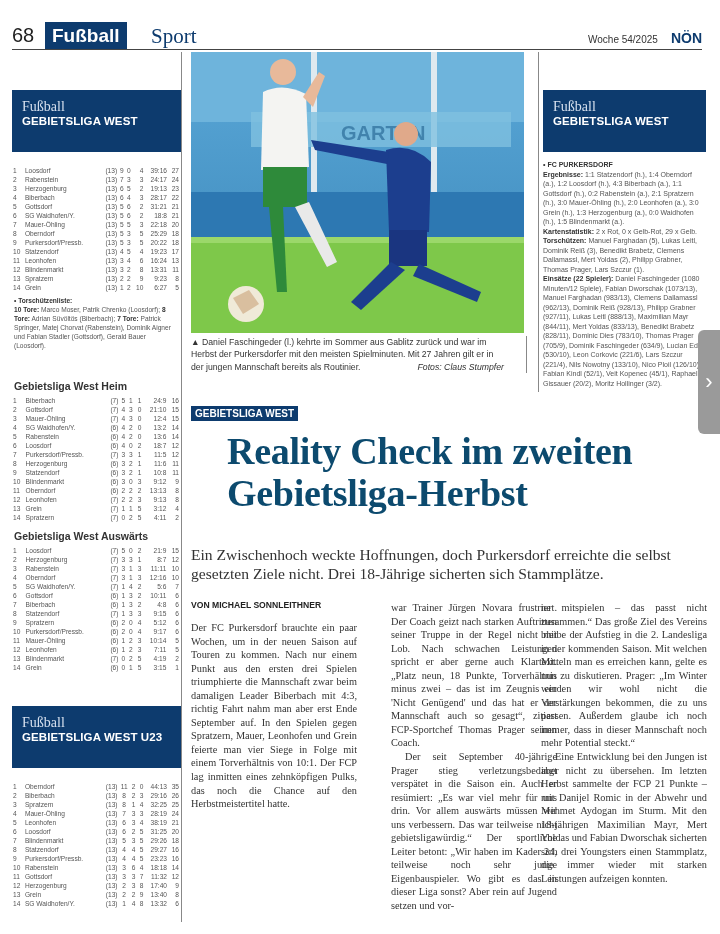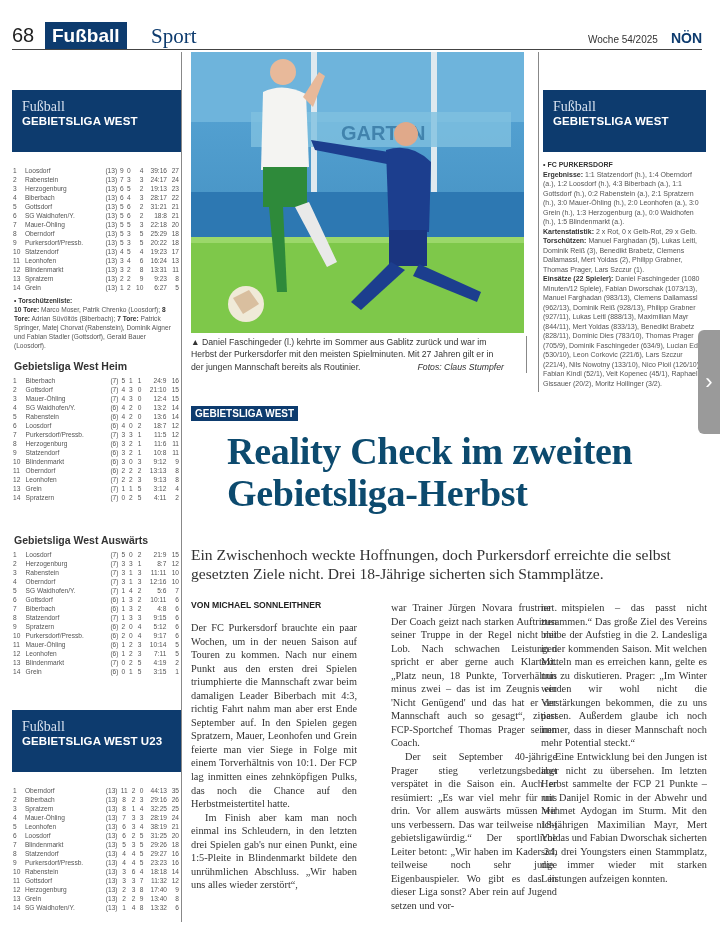--- a/index.html
+++ b/index.html
@@ -204,21 +204,21 @@
           <td class="r">10</td>
           <td class="r">6:27</td>
           <td class="r">5</td>
         </tr>
       </tbody>
     </table>
   <div class="scorers">
     <div><b>• </b><b>Torschützenliste:</b></div>
     <span><b>10 Tore:</b><span> Marco Moser, Patrik Chrenko (Loosdorf); </span><b>8 Tore:</b><span> Adrian Süvöltös (Biberbach); </span><b>7 Tore:</b><span> Patrick Springer, Matej Chorvat (Rabenstein), Dominik Aigner und Fabian Stadler (Gottsdorf), Gerald Bauer (Loosdorf).</span></span>
   </div>
-  <div class="subtitle" style="margin-top:10px">Gebietsliga West Heim</div>
+  <div class="subtitle" style="margin-top:30px">Gebietsliga West Heim</div>
   <table class="tbl">
       <tbody id="t-home">
         <tr>
           <td>1</td>
           <td>Biberbach</td>
           <td class="r">(7)</td>
           <td class="c">5</td>
           <td class="c">1</td>
           <td class="r">1</td>
           <td class="r">24:9</td>
@@ -349,21 +349,21 @@
           <td>Spratzern</td>
           <td class="r">(7)</td>
           <td class="c">0</td>
           <td class="c">2</td>
           <td class="r">5</td>
           <td class="r">4:11</td>
           <td class="r">2</td>
         </tr>
       </tbody>
     </table>
-  <div class="subtitle" style="margin-top:32px">Gebietsliga West Auswärts</div>
+  <div class="subtitle" style="margin-top:8px">Gebietsliga West Auswärts</div>
   <table class="tbl">
       <tbody id="t-away">
         <tr>
           <td>1</td>
           <td>Loosdorf</td>
           <td class="r">(7)</td>
           <td class="c">5</td>
           <td class="c">0</td>
           <td class="r">2</td>
           <td class="r">21:9</td>
@@ -705,21 +705,20 @@
   </div>
 </div>
 
 <div class="kicker">GEBIETSLIGA WEST</div>
 <h1 class="headline">Reality Check im zweiten Gebietsliga-Herbst</h1>
 <div class="lead">Ein Zwischenhoch weckte Hoffnungen, doch Purkersdorf erreichte die selbst gesetzten Ziele nicht. Drei 18-Jährige sicherten sich Stammplätze.</div>
 <div class="byline">VON MICHAEL SONNLEITHNER</div>
 
 <div class="bodycol" style="left:191px;top:621px;width:166px;">
   <p>Der FC Purkersdorf brauchte ein paar Wochen, um in der neuen Saison auf Touren zu kommen. Nach nur einem Punkt aus den ersten drei Spielen triumphierte die Mannschaft zwar beim damaligen Leader Biberbach mit 4:3, richtig Fahrt nahm man aber erst Ende September auf. In den Spielen gegen Spratzern, Mauer, Leonhofen und Grein feierte man vier Siege in Folge mit einem Torverhältnis von 10:1. Der FCP lag inmitten eines zehnköpfigen Pulks, das noch die Chance auf den Herbstmeistertitel hatte.</p>
-  <p>Im Finish aber kam man noch einmal ins Schleudern, in den letzten drei Spielen gab's nur einen Punkt, eine 1:5-Pleite in Blindenmarkt bildete den unrühmlichen Abschluss. „Wir haben uns alles wieder zerstört“,</p>
 </div>
 <div class="bodycol" style="left:364px;top:601px;width:166px;margin-left:27px;">
   <p>war Trainer Jürgen Novara frustriert. Der Coach geizt nach starken Auftritten seiner Truppe in der Regel nicht mit Lob. Nach schwachen Leistungen spricht er aber gerne auch Klartext. „Platz neun, 18 Punkte, Torverhältnis minus zwei – das ist im Zeugnis ein 'Nicht Genügend' und das hat er der Mannschaft auch so gesagt“, zitiert FCP-Sportchef Thomas Prager seinen Coach.</p>
   <p>Der seit September 40-jährige Prager stieg verletzungsbedingt verspätet in die Saison ein. Auch er resümiert: „Es war viel mehr für uns drin. Vor allem auswärts müssen wir uns verbessern. Das war teilweise nicht gebietsligawürdig.“ Der sportliche Leiter betont: „Wir haben im Kader 24, teilweise noch sehr junge Eigenbauspieler. Wo gibt es das in dieser Liga sonst? Aber rein auf Jugend setzen und vor-</p>
 </div>
 <div class="bodycol" style="left:541px;top:601px;width:166px;">
   <p>ne mitspielen – das passt nicht zusammen.“ Das große Ziel des Vereins bleibe der Aufstieg in die 2. Landesliga in der kommenden Saison. Mit welchen Mitteln man es erreichen kann, gelte es nun zu diskutieren. Prager: „Im Winter werden wir wohl nicht die Verstärkungen bekommen, die zu uns passen. Außerdem glaube ich noch immer, dass in dieser Mannschaft noch mehr Potential steckt.“</p>
   <p>Eine Entwicklung bei den Jungen ist aber nicht zu übersehen. Im letzten Herbst sammelte der FCP 21 Punkte – mit Danijel Romic in der Abwehr und Mehmet Aydogan im Sturm. Mit den 18-jährigen Maximilian Mayr, Mert Yoldas und Fabian Dworschak sicherten sich drei Youngsters einen Stammplatz, die immer wieder mit starken Leistungen aufzeigen konnten.</p>
 </div>
 

